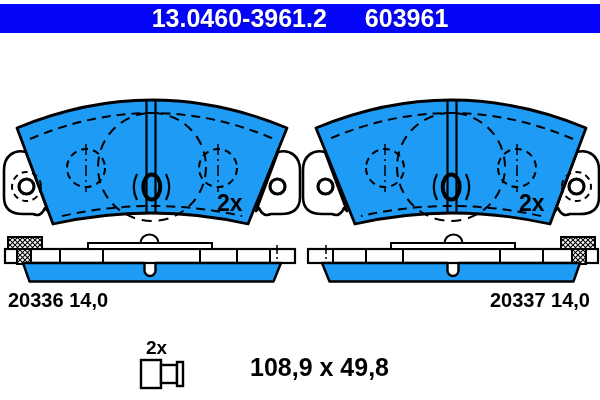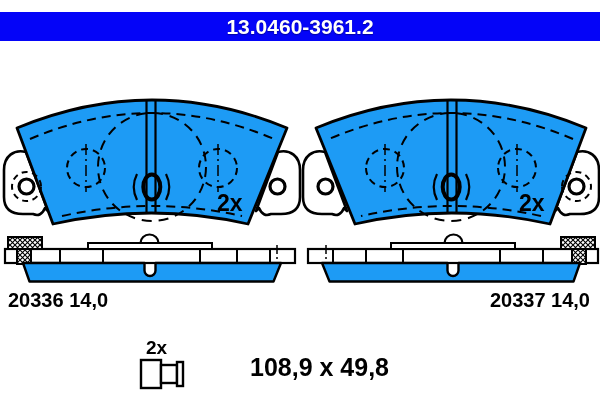--- a/index.html
+++ b/index.html
@@ -8,42 +8,43 @@
     --line:#000000;
     --header-text:#ffffff;
     --background:#ffffff;
   }
   html,body{margin:0;padding:0;background:#888;}
   .stage{
     position:relative;width:600px;height:400px;background:var(--background);
     overflow:hidden;font-family:"Liberation Sans",sans-serif;
   }
   .header-bar{
-    position:absolute;top:12px;left:0;width:600px;height:29px;
+    position:absolute;top:4px;left:0;width:600px;height:29px;
     background:var(--header-bg);
     display:flex;align-items:center;justify-content:center;gap:38px;
-    color:var(--header-text);font-weight:bold;font-size:21px;line-height:29px;
+    color:var(--header-text);font-weight:bold;font-size:25px;line-height:29px;
     text-shadow:0 1px 1px rgba(0,0,0,.35);
   }
   svg.drawing{position:absolute;top:0;left:0;}
   svg text{
     font-family:"Liberation Sans",sans-serif;font-weight:bold;fill:#000;
   }
   .outl{stroke:var(--line);}
   .white-fill{fill:#fff;}
   .blue-fill{fill:var(--pad-blue);}
   .nofill{fill:none;}
 </style>
 </head>
 <body>
 
 <div class="stage">
 
   <div class="header-bar">
     <span>13.0460-3961.2</span>
+    <span>603961</span>
   </div>
 
   <svg class="drawing" width="600" height="400" viewBox="0 0 600 400">
     <defs>
       <pattern id="xh" patternUnits="userSpaceOnUse" width="5" height="5">
         <rect width="5" height="5" fill="#fff"></rect>
         <path d="M0,0 L5,5 M5,0 L0,5" stroke="#000" stroke-width="1.1"></path>
       </pattern>
 
       <g id="lugL">

